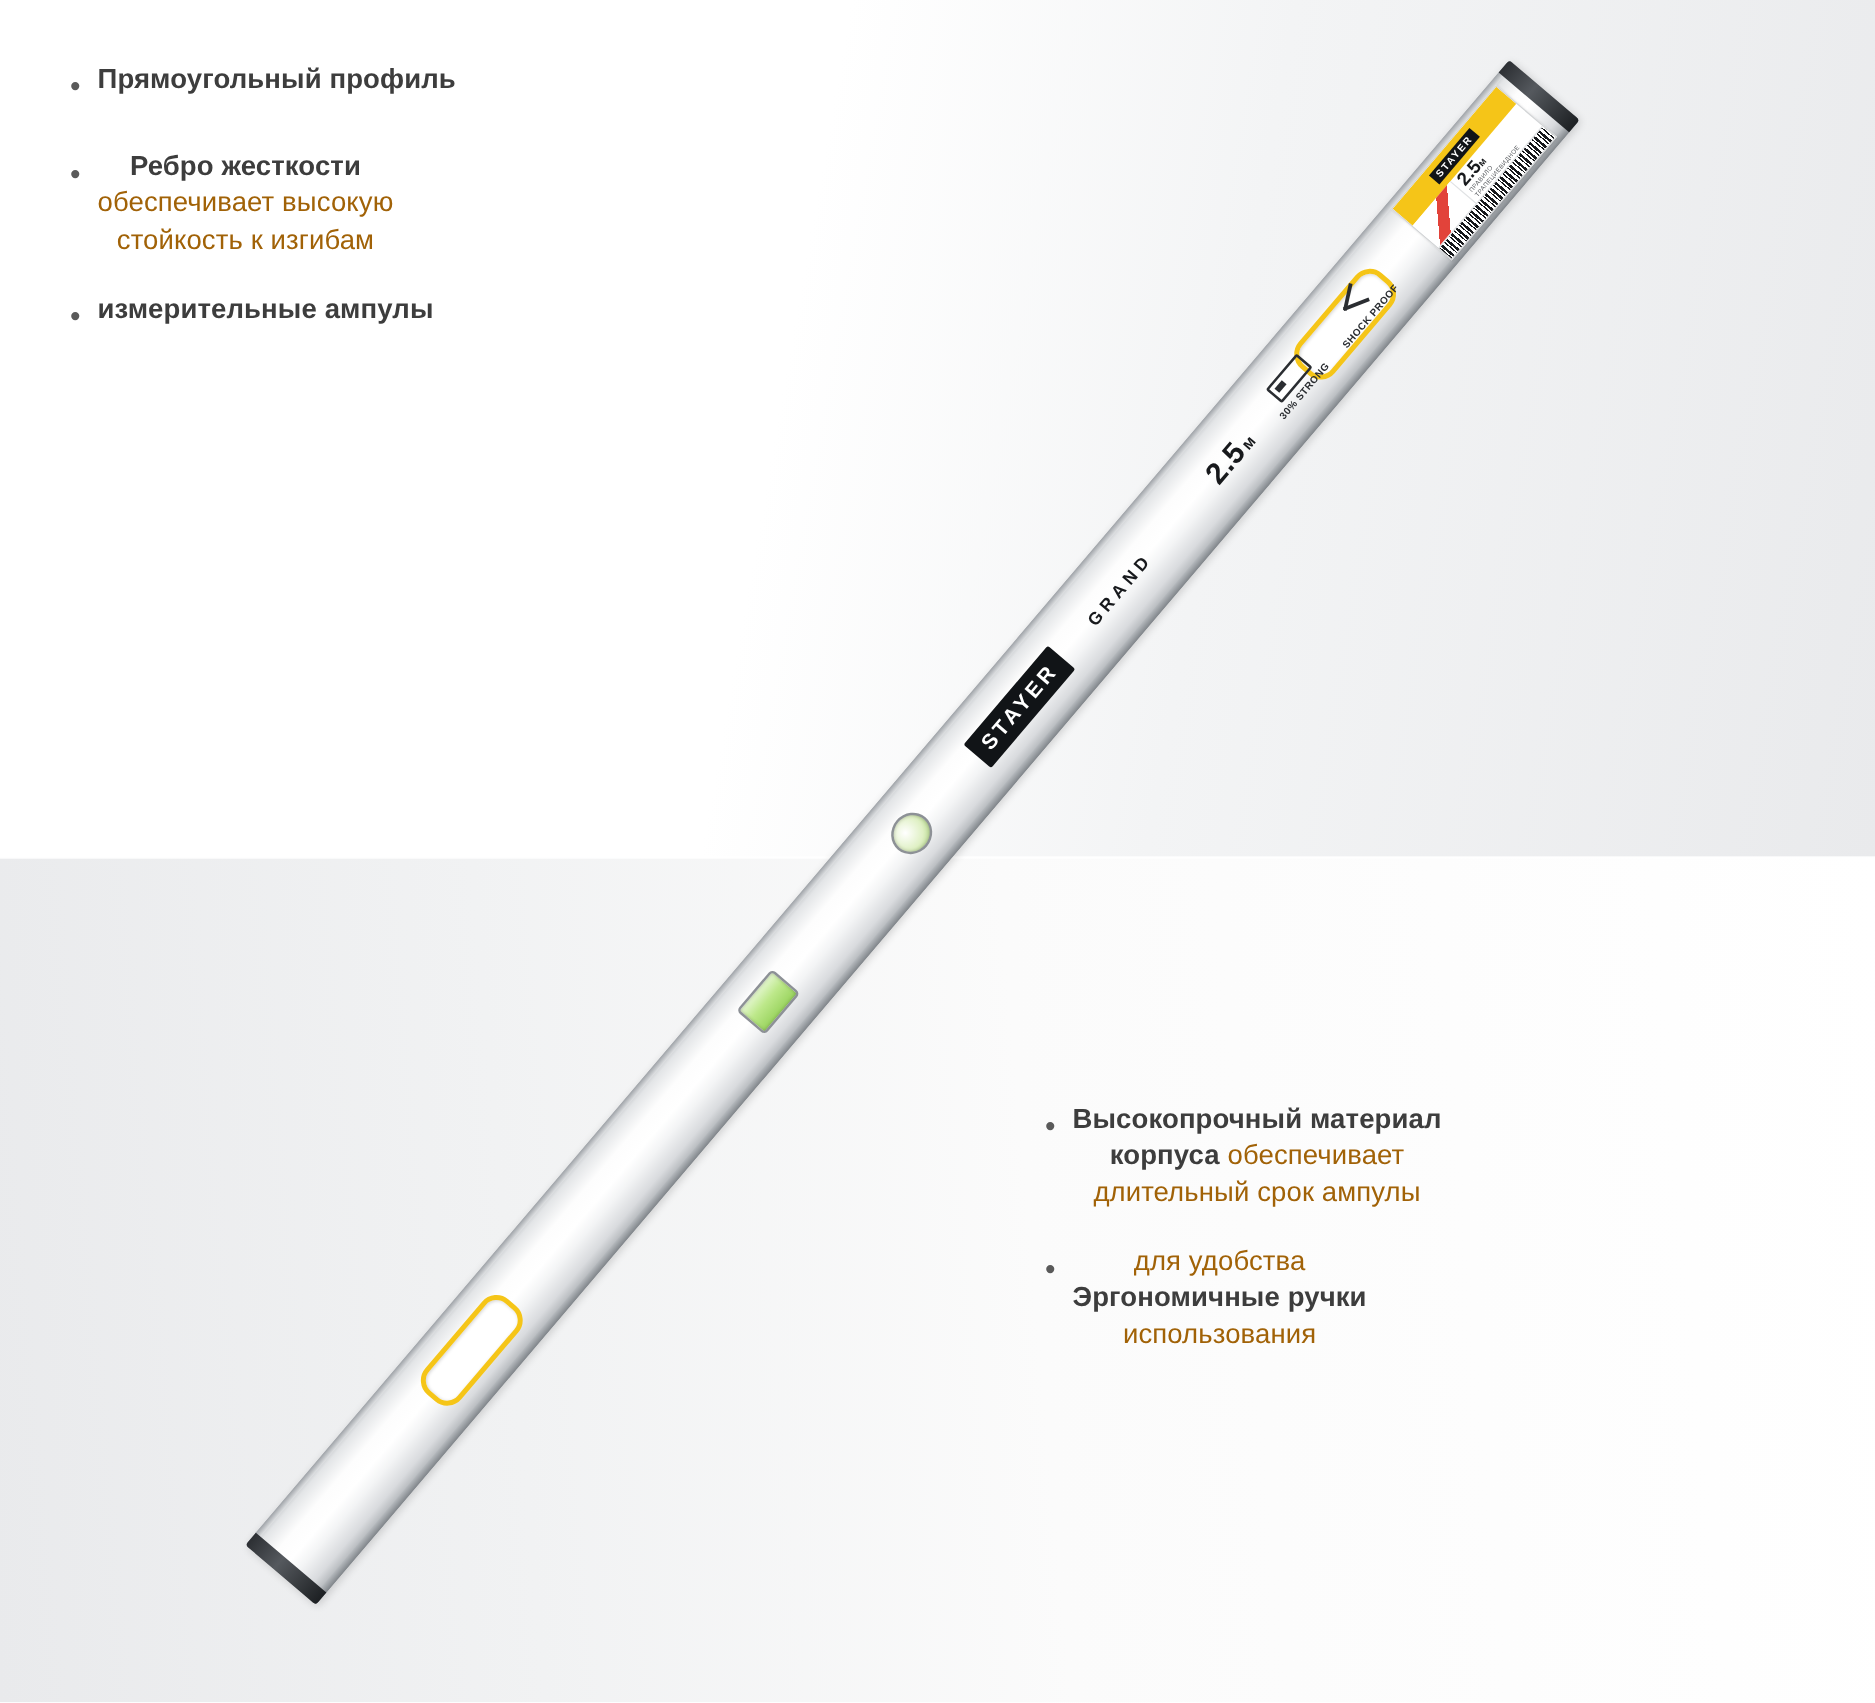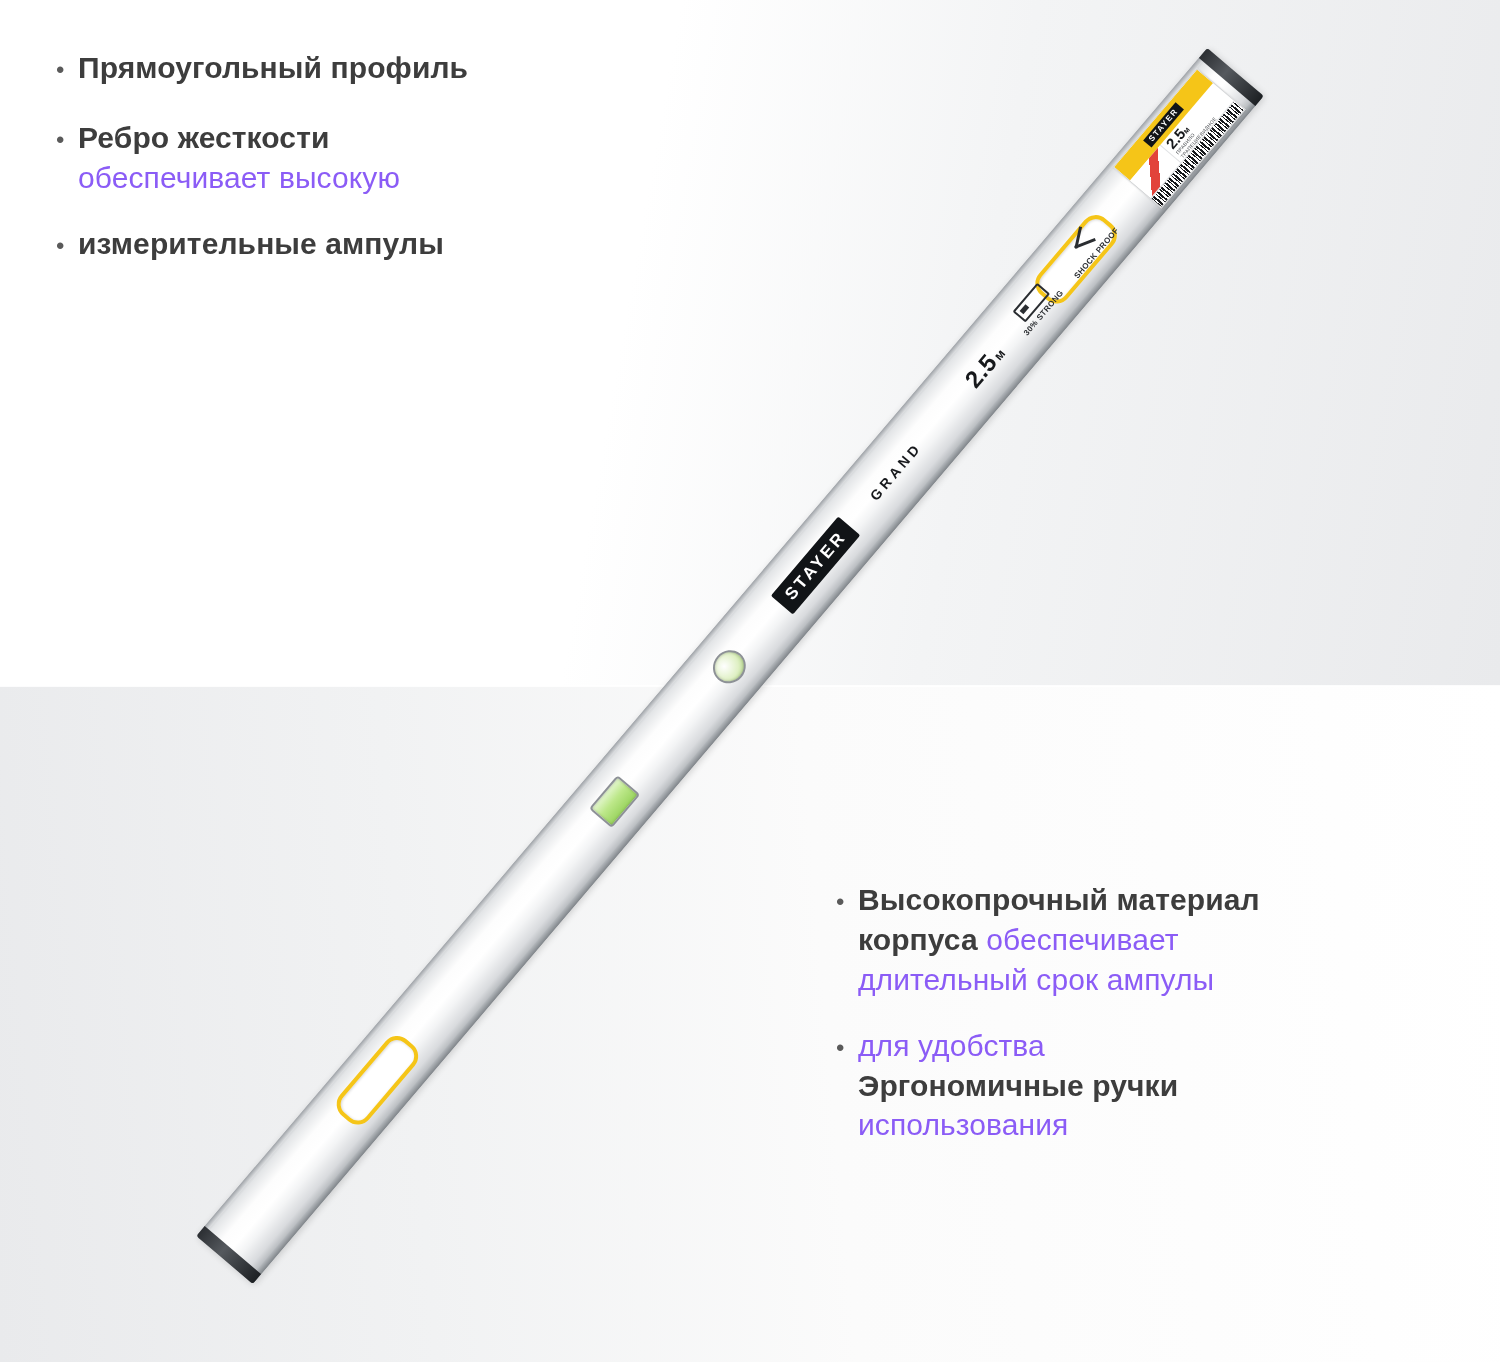--- a/index.html
+++ b/index.html
@@ -54,30 +54,31 @@
   .bullet {
     flex: 0 0 auto;
     width: 22px;
     color: #5a5a5a;
     font-size: 24px;
     line-height: 44px;
     text-align: left;
   }
   .feature-text {
     color: #4c4c4c;
-    font-size: 30px;
+    font-size: 22px;
     line-height: 1.33;
     letter-spacing: 0.1px;
+    text-align: center;
   }
   .feature-text .strong {
     font-weight: bold;
     color: #3d3d3d;
   }
   .feature-text .light {
-    color: #8b5cf6;
+    color: #a16207;
   }
   .feature-text .line { display: block; }
 
   
   #tool {
     position: absolute;
     left: 0; top: 0;
     width: 1500px; height: 1362px;
     z-index: 20;
     pointer-events: none;
@@ -384,20 +385,21 @@
       <span class="feature-text">
         <span class="line strong">Прямоугольный профиль</span>
       </span>
     </div>
 
     <div class="feature">
       <span class="bullet">•</span>
       <span class="feature-text">
         <span class="line strong">Ребро жесткости</span>
         <span class="line light">обеспечивает высокую</span>
+        <span class="line light">стойкость к изгибам</span>
       </span>
     </div>
 
     <div class="feature">
       <span class="bullet">•</span>
       <span class="feature-text">
         <span class="line strong">измерительные ампулы</span>
       </span>
     </div>
 

